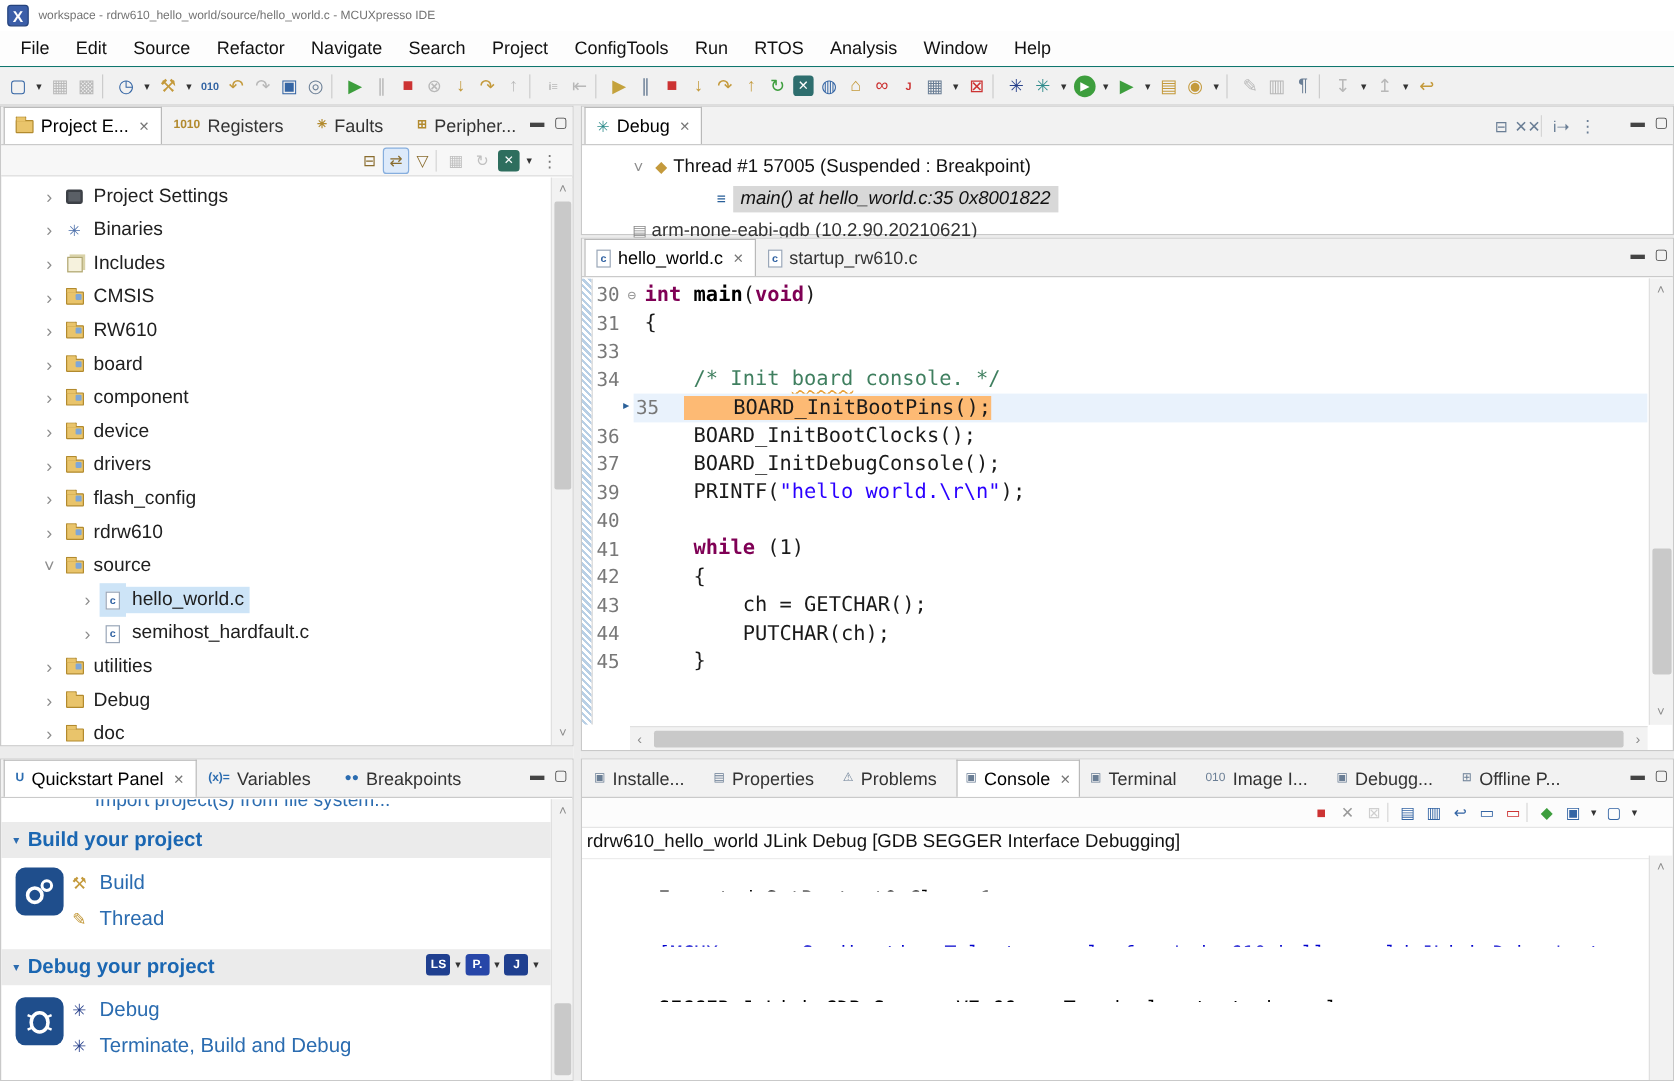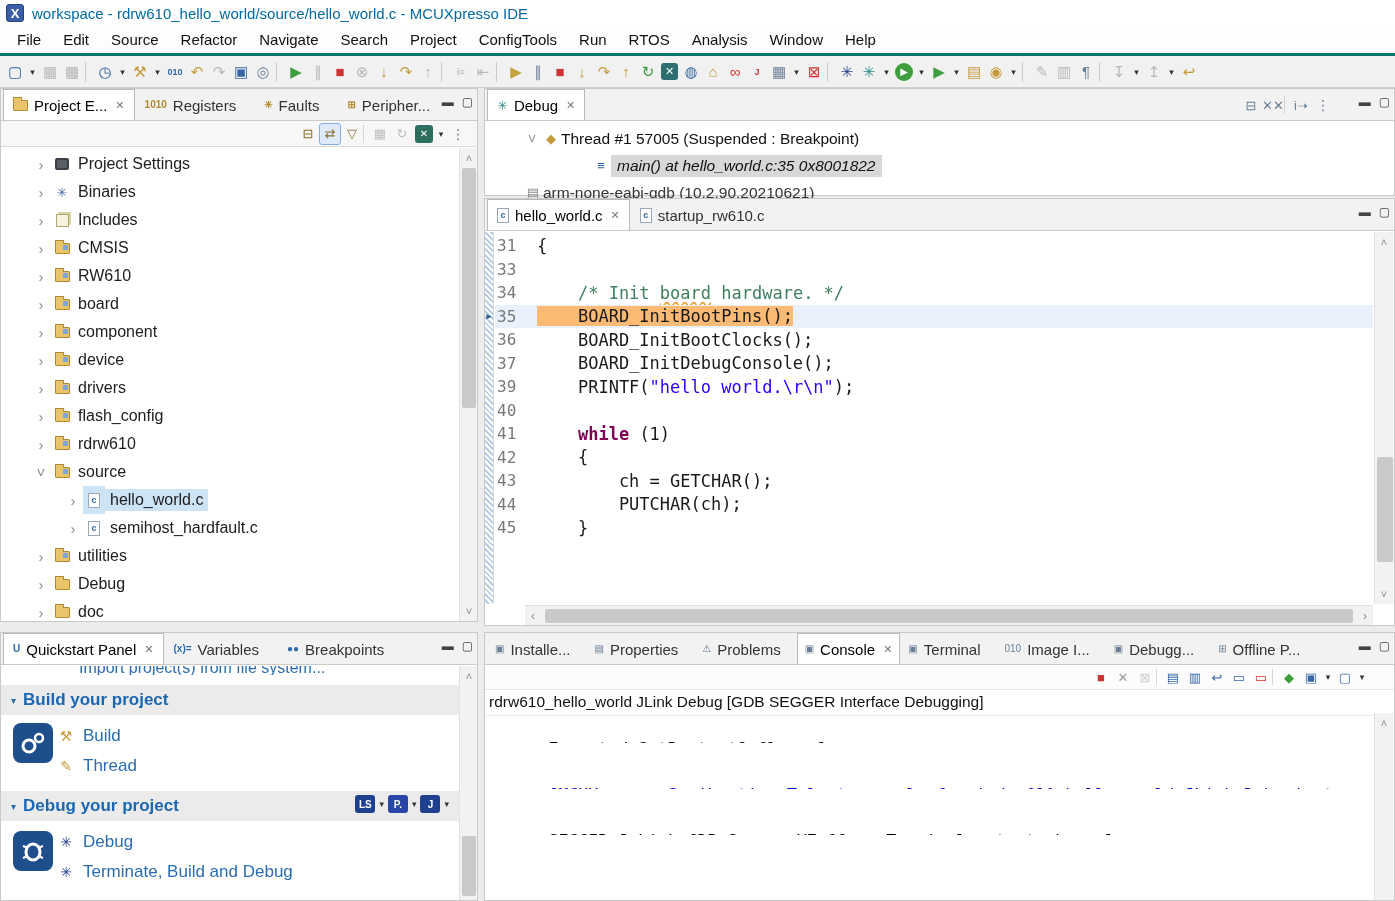--- a/index.html
+++ b/index.html
@@ -4,23 +4,23 @@
 <style>
   * { margin:0; padding:0; box-sizing:border-box; }
   html,body { width:1395px; height:901px; overflow:hidden; background:#fff;
     font-family:"Liberation Sans", sans-serif; font-size:15px; color:#1a1a1a; }
   .abs { position:absolute; }
 
   
   #titlebar { left:0; top:0; width:1395px; height:26px; background:#fff; display:flex; align-items:center; padding-left:6px; }
   #app-icon { width:18px; height:18px; background:#3b5ea8; color:#fff; border:1px solid #24427c; border-radius:3px;
     font-weight:bold; font-size:13px; display:flex; align-items:center; justify-content:center; margin-right:8px; }
-  #title-text { font-size:15px; color:#0369a1; }
-
-  #menubar { left:0; top:26px; width:1395px; height:30px; background:#fdfdfd; display:flex; align-items:center; padding-left:6px; border-bottom:3px solid #0f766e;}
+  #title-text { font-size:10px; color:#737373; }
+
+  #menubar { left:0; top:26px; width:1395px; height:30px; background:#fdfdfd; display:flex; align-items:center; padding-left:6px; border-bottom:1px solid #0f766e;}
   .mi { padding:4px 11px; font-size:15px; color:#111; cursor:default; }
 
   #toolbar { left:0; top:56px; width:1395px; height:32px; background:#f1f1f1; border-bottom:1px solid #cfcfcf;
     display:flex; align-items:center; padding-left:4px; overflow:hidden; }
   .tbi { width:22px; height:24px; display:inline-flex; align-items:center; justify-content:center;
     font-size:15px; color:#555; flex:0 0 auto; border-radius:3px; }
   .tbi.dd { width:13px; font-size:9px; color:#333; }
   .tbi.sep { width:7px; height:20px; border-left:1px solid #cccccc; margin:0 2px; border-radius:0;}
   .tbi.dis { color:#b8b8b8 !important; }
   .tbi.txt { font-size:9px; font-weight:bold; letter-spacing:0; }
@@ -117,21 +117,21 @@
   .cl { height:23.5px; display:flex; align-items:center; position:relative; white-space:pre; }
   .cl .ln { width:34px; text-align:left; padding-left:2px; color:#787878; font-size:16px; flex:0 0 auto; }
   .cl .fold { width:14px; color:#9a9a9a; font-size:12px; margin-left:-6px; flex:0 0 auto;}
   .cl .nofold { width:8px; flex:0 0 auto; }
   .cl .cb { }
   .cl .k { color:#7f0055; font-weight:bold; }
   .cl .f { color:#000; font-weight:bold; }
   .cl .c { color:#3f7f5f; }
   .cl .s { color:#2a00ff; }
   .cl .sq { text-decoration:underline; text-decoration-style:wavy; text-decoration-color:#e8a33d; text-underline-offset:3px; }
-  .cl.cur { background:#e9f2fc; }
+  .cl.cur { background:#e9f2fc;margin-left:33px; }
   .cl.cur .hl { background:#fdba74; }
   .cl.cur::before { content:"▸"; position:absolute; left:-10px; top:3px; color:#2a6099; font-size:13px; }
 
   
   #console-view { left:484px; top:632px; width:911px; height:269px; }
   .con-toolbar { height:25px; background:#fcfcfc; border-bottom:1px solid #e5e5e5; display:flex; justify-content:flex-end; align-items:center; padding-right:26px; }
   .cti { width:22px; height:20px; display:inline-flex; align-items:center; justify-content:center; font-size:13px; border-radius:3px; color:#6a7e95;}
   .cti.red { color:#cc3333; } .cti.gray { color:#9a9a9a; } .cti.dis { color:#cfcfcf; }
   .cti.green { color:#3d9e3d; } .cti.blue { color:#3465a4; }
   .cti.dd { width:12px; font-size:9px; color:#333; }
@@ -559,23 +559,24 @@
       </div>
       </div>
     <div class="chrome">
       <span>▬</span>
       <span>▢</span>
     </div>
   </div>
   <div id="code-wrap">
     <div id="hatch"></div>
     <div id="code-lines">
+        <div class="cl"><span class="ln">30</span><span class="fold">⊖</span><span class="cb"><span class="k">int</span><span> </span><span class="f">main</span><span>(</span><span class="k">void</span><span>)</span></span></div>
         <div class="cl"><span class="ln">31</span><span class="nofold"></span><span class="cb"><span>{</span></span></div>
         <div class="cl"><span class="ln">33</span><span class="nofold"></span><span class="cb"></span></div>
-        <div class="cl"><span class="ln">34</span><span class="nofold"></span><span class="cb"><span class="c">    /* Init </span><span class="c sq">board</span><span class="c"> hardware. */</span></span></div>
+        <div class="cl"><span class="ln">34</span><span class="nofold"></span><span class="cb"><span class="c">    /* Init </span><span class="c sq">board</span><span class="c"> console. */</span></span></div>
         <div class="cl cur"><span class="ln">35</span><span class="nofold"></span><span class="cb"><span class="hl">    BOARD_InitBootPins();</span></span></div>
         <div class="cl"><span class="ln">36</span><span class="nofold"></span><span class="cb"><span>    BOARD_InitBootClocks();</span></span></div>
         <div class="cl"><span class="ln">37</span><span class="nofold"></span><span class="cb"><span>    BOARD_InitDebugConsole();</span></span></div>
         <div class="cl"><span class="ln">39</span><span class="nofold"></span><span class="cb"><span>    PRINTF(</span><span class="s">"hello world.\r\n"</span><span>);</span></span></div>
         <div class="cl"><span class="ln">40</span><span class="nofold"></span><span class="cb"></span></div>
         <div class="cl"><span class="ln">41</span><span class="nofold"></span><span class="cb"><span>    </span><span class="k">while</span><span> (1)</span></span></div>
         <div class="cl"><span class="ln">42</span><span class="nofold"></span><span class="cb"><span>    {</span></span></div>
         <div class="cl"><span class="ln">43</span><span class="nofold"></span><span class="cb"><span>        ch = GETCHAR();</span></span></div>
         <div class="cl"><span class="ln">44</span><span class="nofold"></span><span class="cb"><span>        PUTCHAR(ch);</span></span></div>
         <div class="cl"><span class="ln">45</span><span class="nofold"></span><span class="cb"><span>    }</span></span></div>

